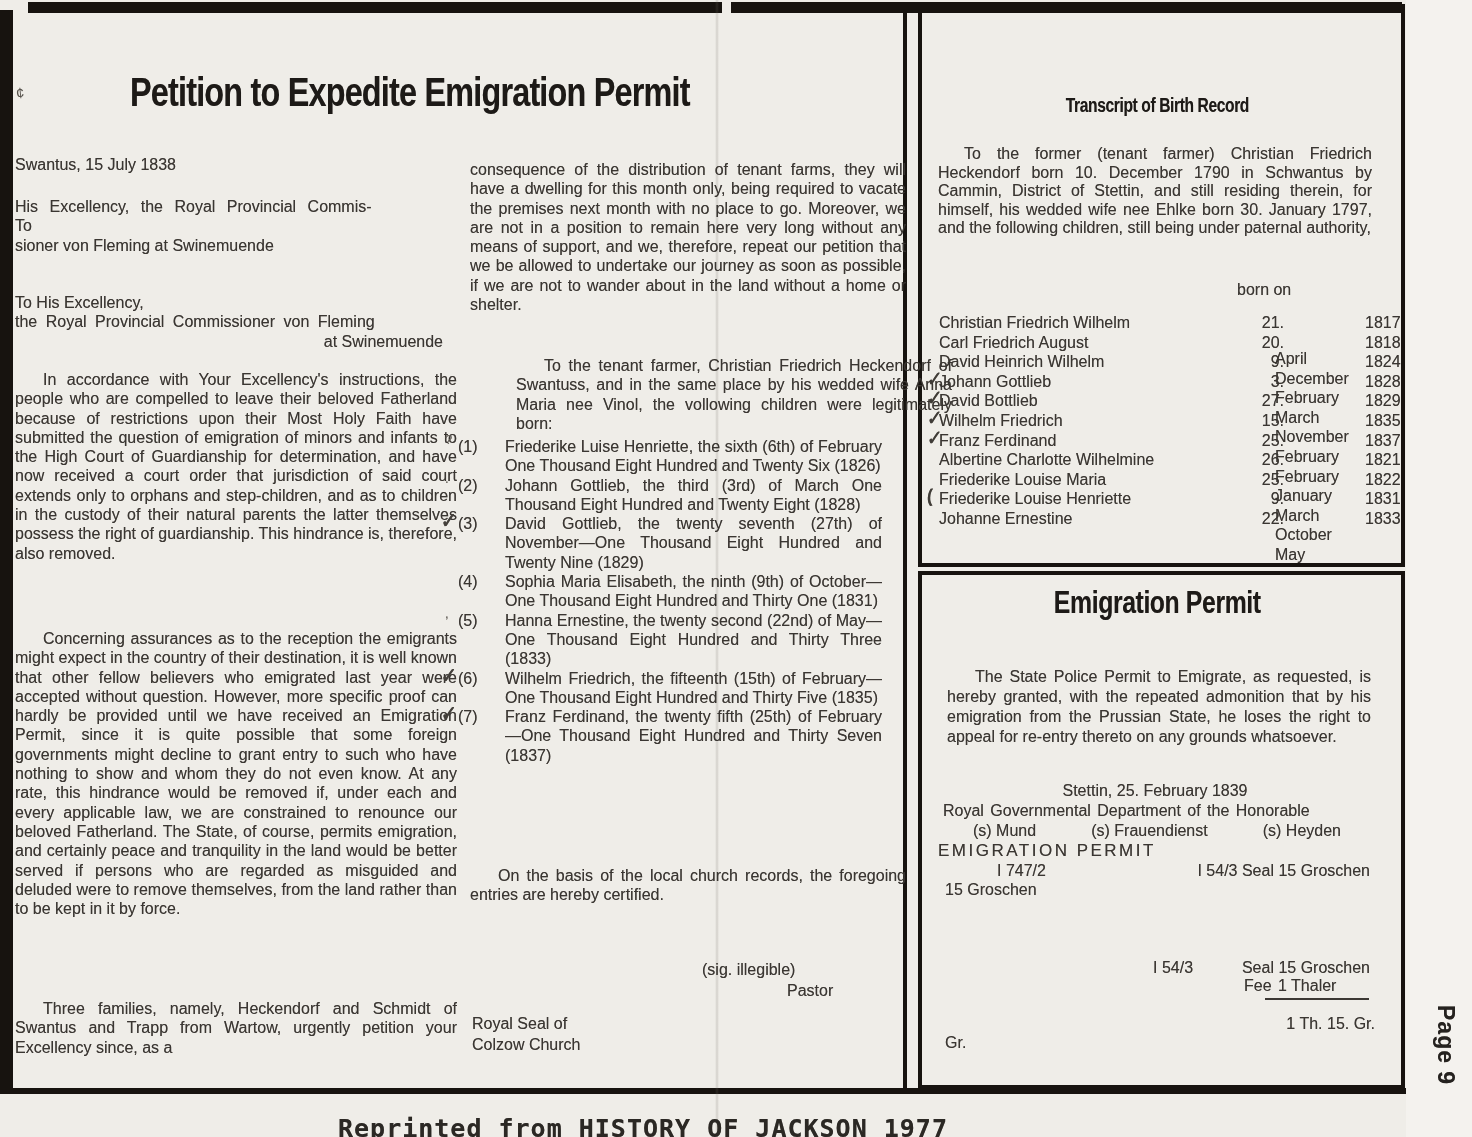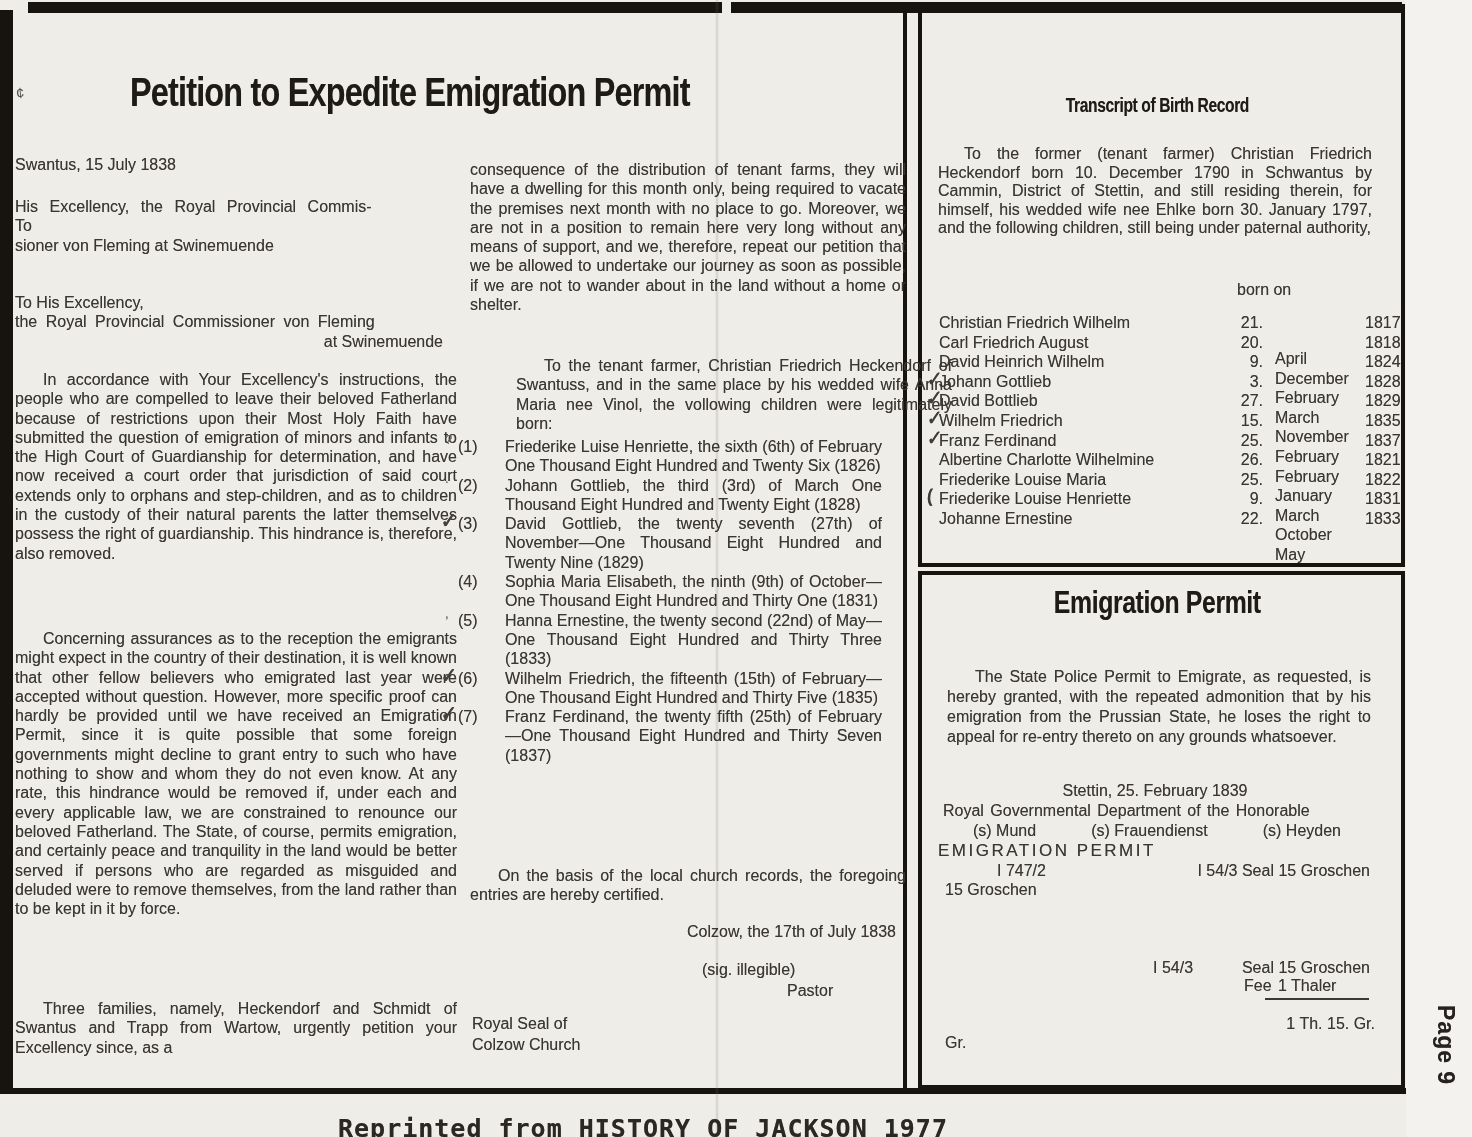--- a/index.html
+++ b/index.html
@@ -21,21 +21,21 @@
   .kid-item{position:relative;text-align:justify;padding-left:47px;text-indent:-47px;}
   .kid-item .num{display:inline-block;width:47px;text-indent:0;}
   .kid-check{position:absolute;left:-17px;top:-3px;text-indent:0;font-size:19px;color:#44403b;
              transform:rotate(-8deg) skewX(-10deg);font-weight:bold;}
   .kid-pre{position:absolute;left:-13px;top:-7px;text-indent:0;font-size:13px;color:#6e6а64;color:#6e6a64;}
   
   .brow{position:relative;height:19.6px;}
   .brow .chk{position:absolute;left:-12px;top:-2px;font-size:18px;color:#403c37;
              transform:rotate(-10deg) skewX(-12deg);font-weight:bold;}
   .brow .nm{position:absolute;left:0;top:0;white-space:nowrap;}
-  .brow .dd{position:absolute;left:276px;width:48px;text-align:right;top:0;}
+  .brow .dd{position:absolute;left:297px;width:48px;text-align:right;top:0;}
   .brow .mm{position:absolute;left:336px;top:0;white-space:nowrap;margin-top:36px;}
   .brow .yy{position:absolute;left:426px;top:0;}
   .handmark{color:#56524c;}
   .crease{background:linear-gradient(to right,rgba(110,104,96,0) 0%,rgba(110,104,96,.22) 50%,rgba(110,104,96,0) 100%);}
   .mono{font-family:"DejaVu Sans Mono",monospace;}
 </style>
 </head>
 <body>
 
 <div id="page">
@@ -121,21 +121,20 @@
 
       <div class="kid-item">
         <span class="kid-check">✓</span>
         <span class="kid-pre"></span>
         <span class="num">(7)</span><span>Franz Ferdinand, the twenty fifth (25th) of February—One Thousand Eight Hundred and Thirty Seven (1837)</span>
       </div>
     </div>
 
   <div class="abs body-txt just soft" style="left:470px;top:866px;width:436px;text-indent:28px;">On the basis of the local church records, the foregoing entries are hereby certified.</div>
 
-  <div class="abs body-txt soft" style="left:470px;top:922px;width:426px;text-align:right;">Colzow, the 17th of July 1838</div>
 
   <div class="abs body-txt soft" style="left:702px;top:960px;">(sig. illegible)</div>
   <div class="abs body-txt soft" style="left:787px;top:981px;">Pastor</div>
 
   <div class="abs body-txt soft" style="left:472px;top:1013px;line-height:21px;">
     <div>Royal Seal of</div>
     <div>Colzow Church</div>
   </div>
 
   <div class="abs bigtitle soft" style="left:922px;top:94px;width:471px;text-align:center;font-size:20px;letter-spacing:-0.5px;">

